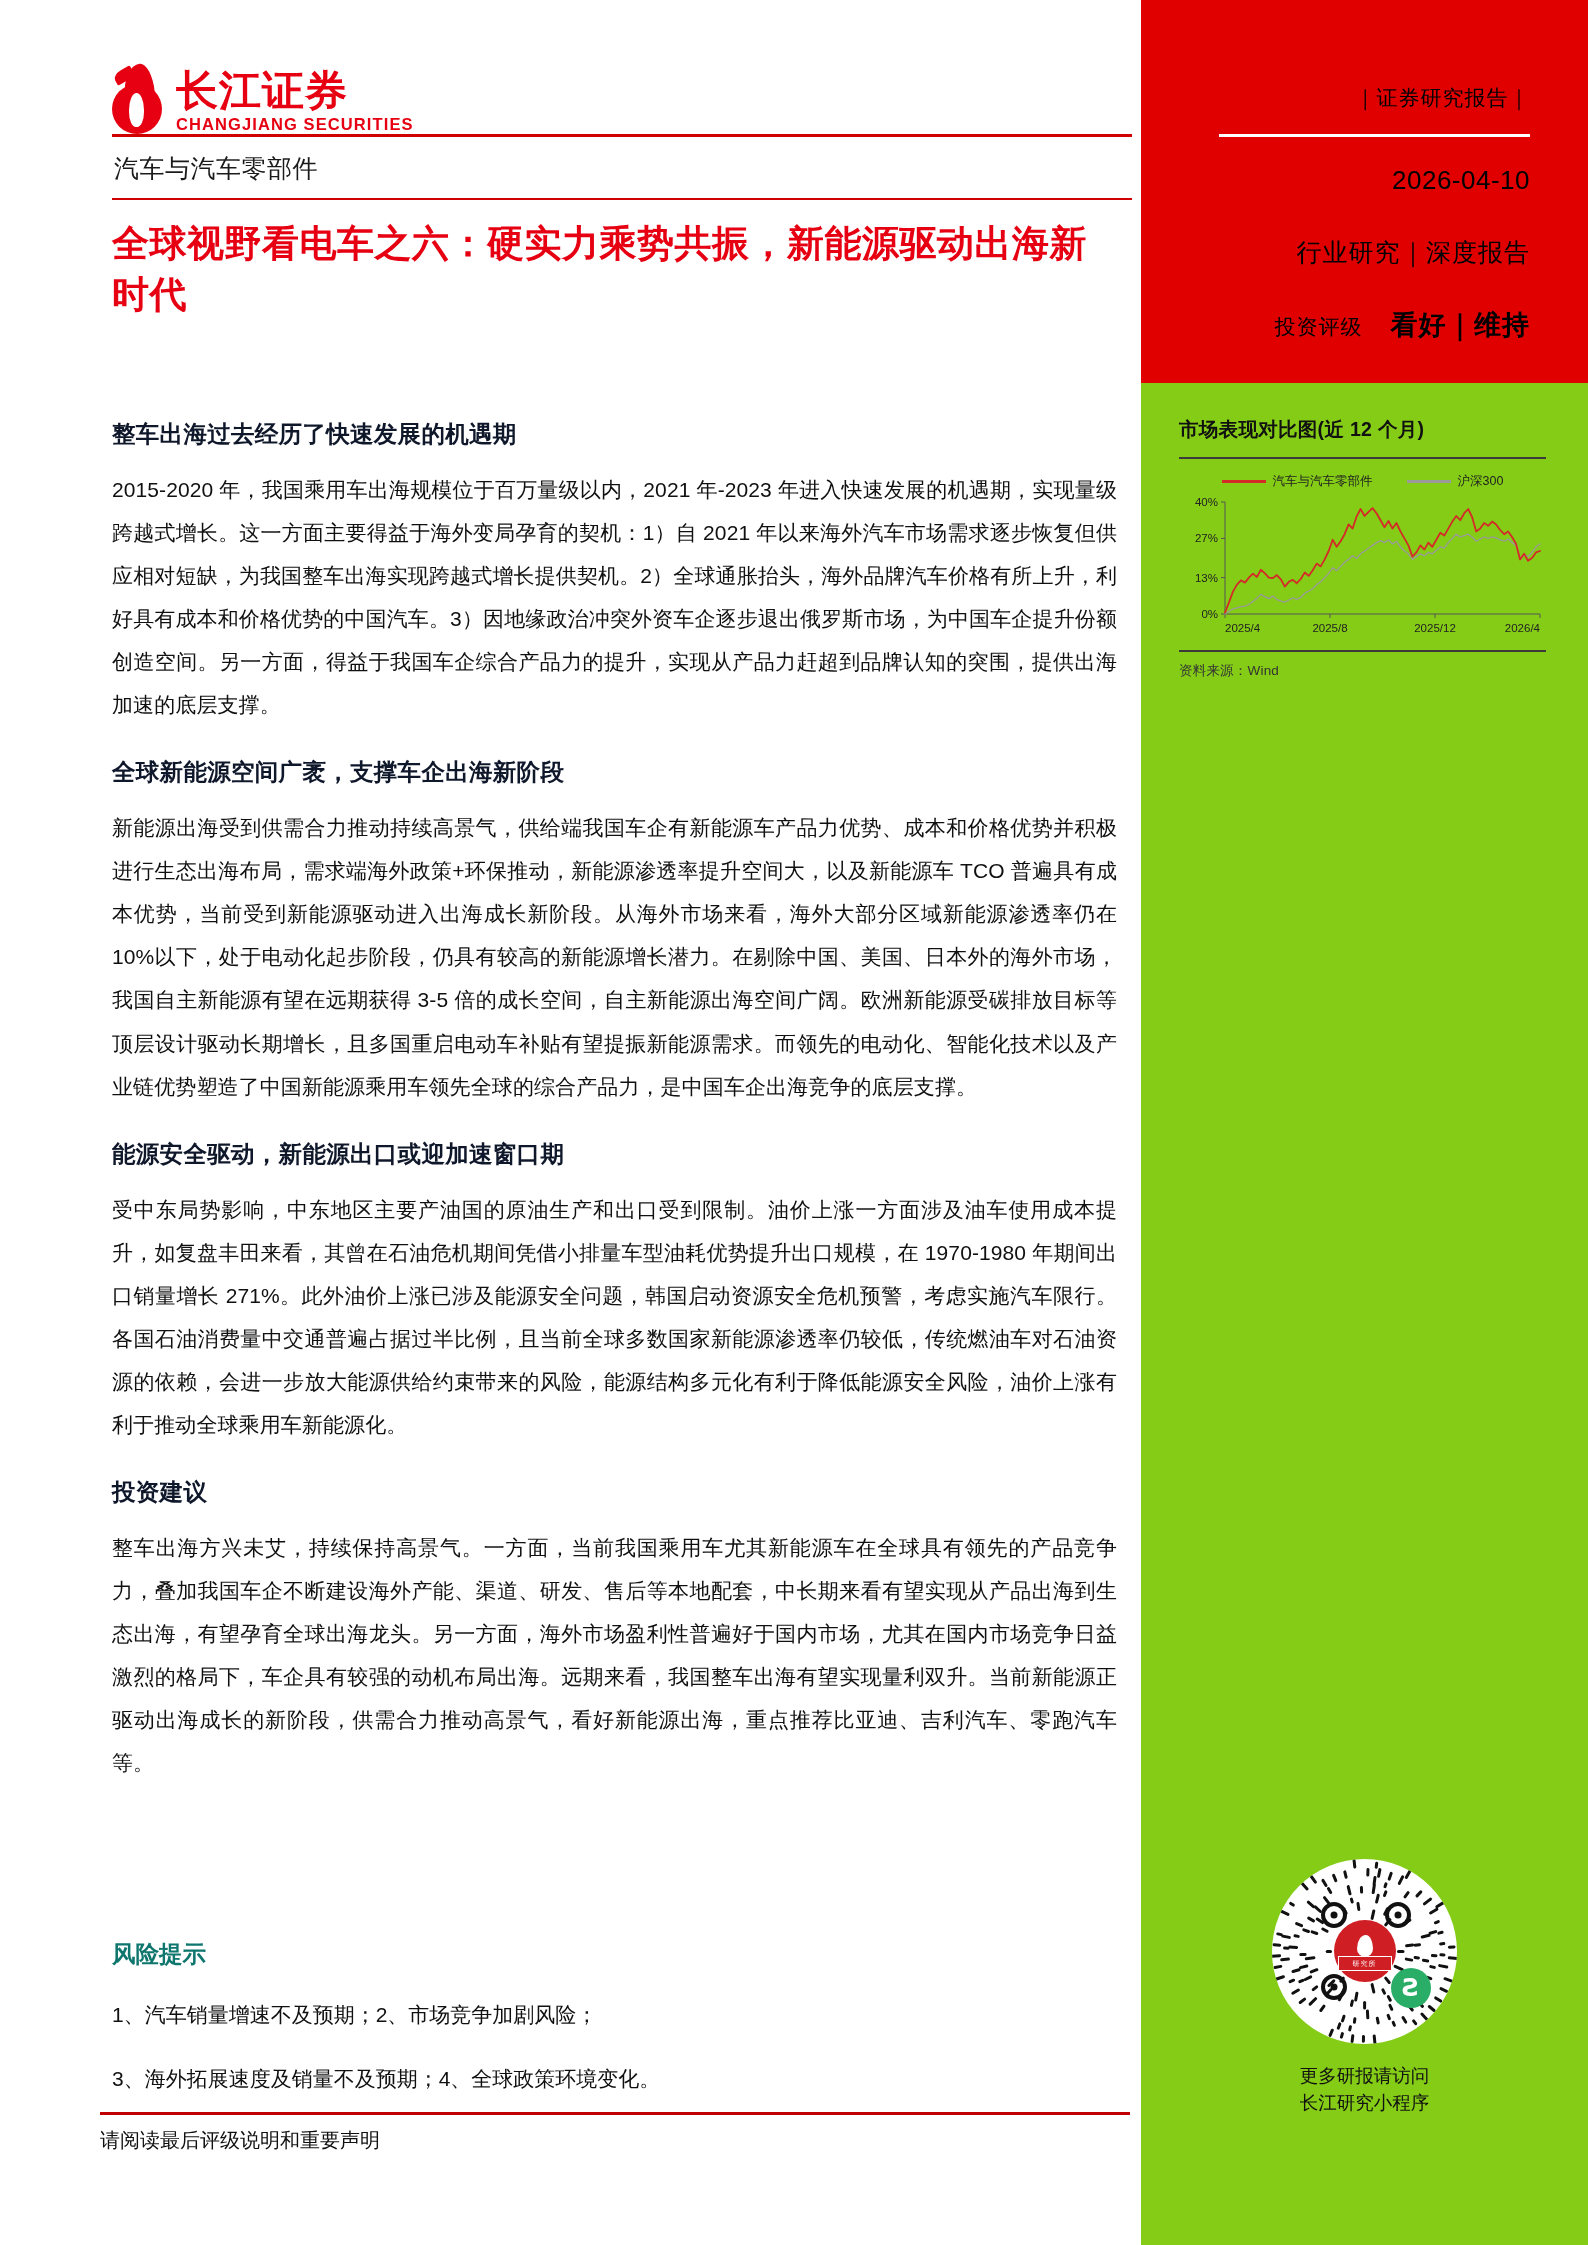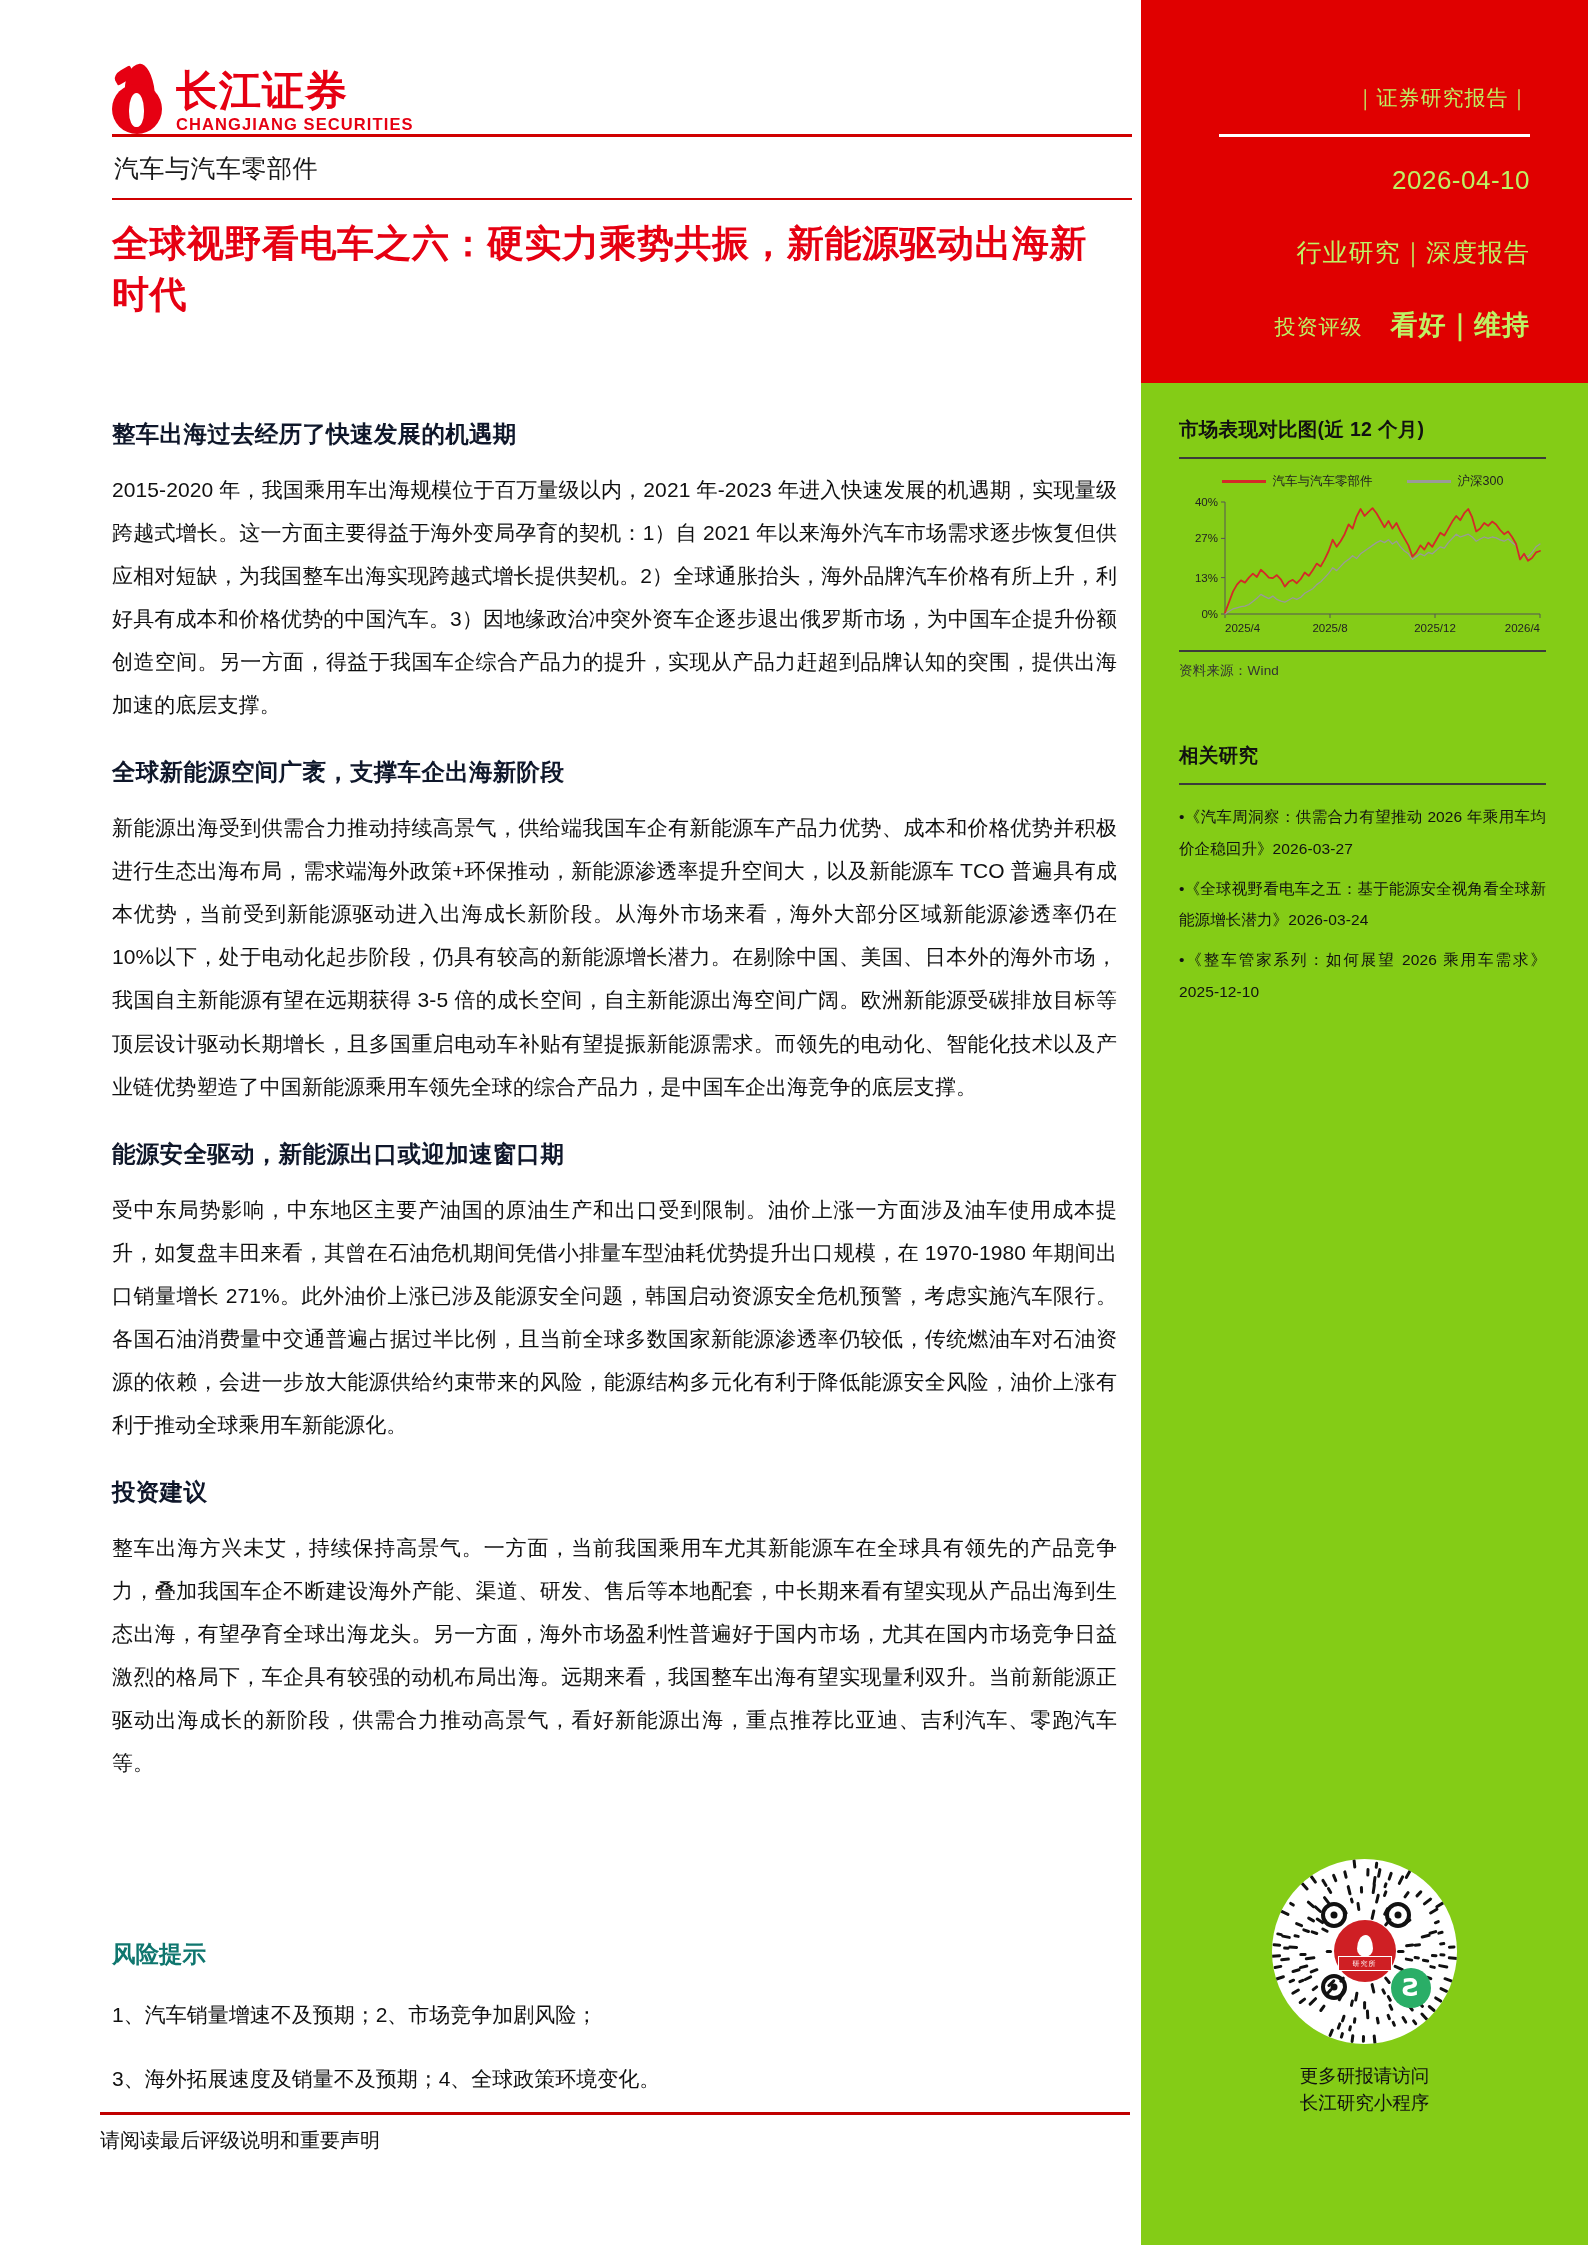--- a/index.html
+++ b/index.html
@@ -57,21 +57,21 @@
     color: #e60012; font-size: 37px; font-weight: 700;
     line-height: 1.38; padding-top: 18px; letter-spacing: .5px;
     max-width: 1005px;
   }
 
   
   .red-panel {
     position: absolute; right: 0; top: 0; width: 447px; height: 383px;
     background: #e00000;
   }
-  .rp-inner { padding: 84px 58px 0 34px; text-align: right; color: #bef264; }
+  .rp-inner { padding: 84px 58px 0 34px; text-align: right; color: #000000; }
   .rp-kicker { font-size: 21px; letter-spacing: 1px; font-weight: 500; }
   .rp-line { height: 2.5px; background: #fff; margin: 22px 0 0 44px; }
   .rp-date { font-size: 26px; margin-top: 28px; font-weight: 400; letter-spacing: .5px;}
   .rp-type { font-size: 25px; margin-top: 40px; letter-spacing: 1px;}
   .rp-rating { margin-top: 38px; display: flex; justify-content: flex-end; align-items: baseline; gap: 28px; }
   .rp-rating .lbl { font-size: 21px; letter-spacing: 1px; }
   .rp-rating .val { font-size: 27px; font-weight: 600; letter-spacing: 1px; }
 
   
   .sidebar {
@@ -209,29 +209,20 @@
             <line x1="361" y1="120" x2="361" y2="124" stroke="#555" stroke-width="1"></line>
             <text x="361" y="138" text-anchor="end" font-size="11.5" fill="#222" font-family="&quot;Liberation Sans&quot;, sans-serif">2026/4</text>
             <path d="M46.00 120.00 L49.99 117.20 L53.97 114.96 L57.96 113.84 L61.95 112.72 L65.94 112.16 L69.92 110.48 L73.91 107.40 L77.90 104.32 L81.89 100.40 L85.87 102.64 L89.86 104.60 L93.85 102.08 L97.84 105.44 L101.82 107.12 L105.81 108.24 L109.80 106.00 L113.78 103.76 L117.77 105.44 L121.76 103.20 L125.75 99.28 L129.73 97.04 L133.72 94.80 L137.71 90.60 L141.70 87.80 L145.68 83.60 L149.67 79.40 L153.66 73.80 L157.65 76.60 L161.63 72.40 L165.62 68.20 L169.61 65.40 L173.59 61.76 L177.58 64.56 L181.57 59.80 L185.56 57.00 L189.54 54.20 L193.53 51.40 L197.52 48.60 L201.51 46.64 L205.49 48.60 L209.48 45.80 L213.47 50.00 L217.46 47.20 L221.44 52.80 L225.43 57.00 L229.42 59.80 L233.41 65.40 L237.39 62.60 L241.38 59.80 L245.37 61.76 L249.35 58.40 L253.34 59.80 L257.33 56.16 L261.32 52.80 L265.30 54.20 L269.29 48.60 L273.28 44.40 L277.27 40.20 L281.25 43.00 L285.24 41.60 L289.23 40.20 L293.22 43.00 L297.20 47.20 L301.19 44.96 L305.18 43.00 L309.16 44.40 L313.15 43.00 L317.14 43.84 L321.13 45.80 L325.11 47.20 L329.10 44.96 L333.09 48.60 L337.08 51.40 L341.06 64.00 L345.05 61.20 L349.04 62.60 L353.03 58.40 L357.01 52.80 L361.00 50.00" fill="none" stroke="#9a9a9a" stroke-width="1.3" stroke-linejoin="round" stroke-linecap="round"></path>
             <path d="M46.00 118.60 L49.99 108.24 L53.97 97.60 L57.96 90.60 L61.95 86.40 L65.94 88.64 L69.92 83.60 L73.91 79.68 L77.90 83.04 L81.89 75.76 L85.87 79.40 L89.86 83.60 L93.85 84.16 L97.84 81.08 L101.82 85.28 L105.81 92.56 L109.80 87.80 L113.78 85.84 L117.77 89.20 L121.76 85.00 L125.75 78.56 L129.73 81.92 L133.72 76.32 L137.71 69.60 L141.70 72.40 L145.68 65.40 L149.67 57.00 L153.66 45.80 L157.65 52.80 L161.63 47.20 L165.62 40.20 L169.61 30.40 L173.59 34.60 L177.58 22.56 L181.57 15.00 L185.56 22.00 L189.54 17.80 L193.53 14.16 L197.52 19.20 L201.51 26.20 L205.49 33.20 L209.48 27.04 L213.47 34.60 L217.46 29.00 L221.44 37.40 L225.43 44.40 L229.42 51.40 L233.41 62.60 L237.39 58.40 L241.38 51.40 L245.37 55.60 L249.35 48.60 L253.34 52.80 L257.33 45.80 L261.32 38.80 L265.30 41.60 L269.29 34.60 L273.28 27.60 L277.27 22.00 L281.25 26.20 L285.24 19.20 L289.23 15.00 L293.22 23.40 L297.20 37.40 L301.19 34.60 L305.18 29.00 L309.16 31.80 L313.15 27.60 L317.14 30.40 L321.13 36.00 L325.11 40.20 L329.10 37.40 L333.09 43.00 L337.08 50.00 L341.06 65.40 L345.05 59.80 L349.04 66.80 L353.03 64.00 L357.01 58.40 L361.00 57.00" fill="none" stroke="#d42a28" stroke-width="1.8" stroke-linejoin="round" stroke-linecap="round"></path>
           </svg>
       </div>
 
       <div class="src-rule"></div>
       <div class="src">资料来源：Wind</div>
 
-      <div class="rr-block">
-        <div class="sb-h">相关研究</div>
-        <div class="sb-rule"></div>
-        <div class="rr-list">
-          <div class="rr-item">•《汽车周洞察：供需合力有望推动 2026 年乘用车均价企稳回升》2026-03-27</div>
-          <div class="rr-item">•《全球视野看电车之五：基于能源安全视角看全球新能源增长潜力》2026-03-24</div>
-          <div class="rr-item">•《整车管家系列：如何展望 2026 乘用车需求》2025-12-10</div>
-        </div>
-      </div>
     </div>
 
     <div class="qr-box">
       <div class="qr-circle">
         <svg width="185" height="185" viewBox="0 0 185 185">
           <g id="qr-marks" fill="#111">
               <line x1="126.5" y1="92.5" x2="131.0" y2="92.5" stroke="#111" stroke-width="3" stroke-linecap="round"></line>
               <line x1="123.1" y1="107.3" x2="130.3" y2="110.7" stroke="#111" stroke-width="3" stroke-linecap="round"></line>
               <line x1="113.7" y1="119.1" x2="117.2" y2="123.5" stroke="#111" stroke-width="3" stroke-linecap="round"></line>
               <line x1="100.1" y1="125.6" x2="101.8" y2="133.0" stroke="#111" stroke-width="3" stroke-linecap="round"></line>

